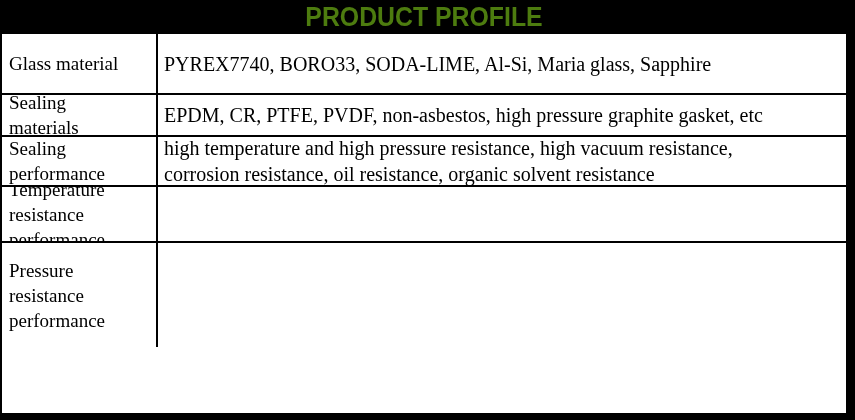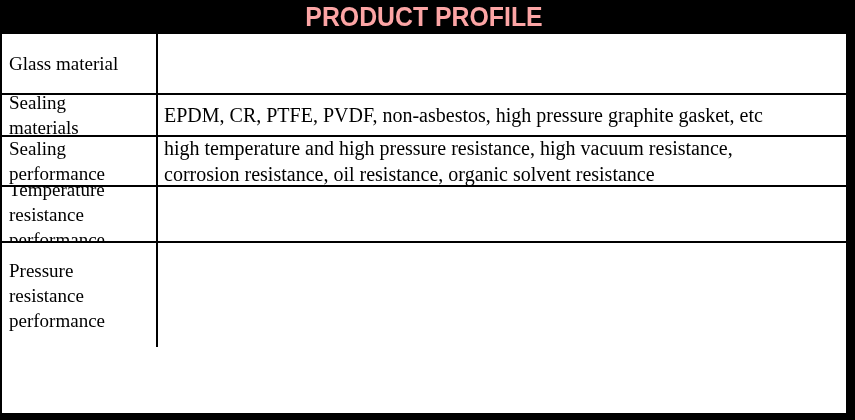--- a/index.html
+++ b/index.html
@@ -16,21 +16,21 @@
     border-left: 2px solid #000;
     border-right: 9px solid #000;
     border-bottom: 7px solid #000;
     overflow: hidden;
     font-family: "Liberation Serif", "DejaVu Serif", serif;
     color: #000000;
   }
   .header-bar {
     height: 34px;
     background: #000000;
-    color: #fca5a5;
+    color: #4d7c0f;
     display: flex;
     align-items: center;
     justify-content: center;
     overflow: hidden;
   }
   .header-bar .title-text {
     font-family: "Liberation Sans", "DejaVu Sans", sans-serif;
     font-weight: bold;
     font-size: 27px;
     letter-spacing: 0px;
@@ -89,20 +89,23 @@
 <div class="page">
   <div class="header-bar">
     <span class="title-text">PRODUCT PROFILE</span>
   </div>
   <div class="rows" id="rows">
 
   <div class="row">
     <div class="cell-label">
           <div class="label-line">Glass material</div>
         </div>
+    <div class="cell-value">
+          <div class="value-line">PYREX7740, BORO33, SODA-LIME, Al-Si, Maria glass, Sapphire</div>
+        </div>
   </div>
 
   <div class="row">
     <div class="cell-label">
           <div class="label-line">Sealing</div>
           <div class="label-line">materials</div>
         </div>
     <div class="cell-value">
           <div class="value-line">EPDM, CR, PTFE, PVDF, non-asbestos, high pressure graphite gasket, etc</div>
         </div>

